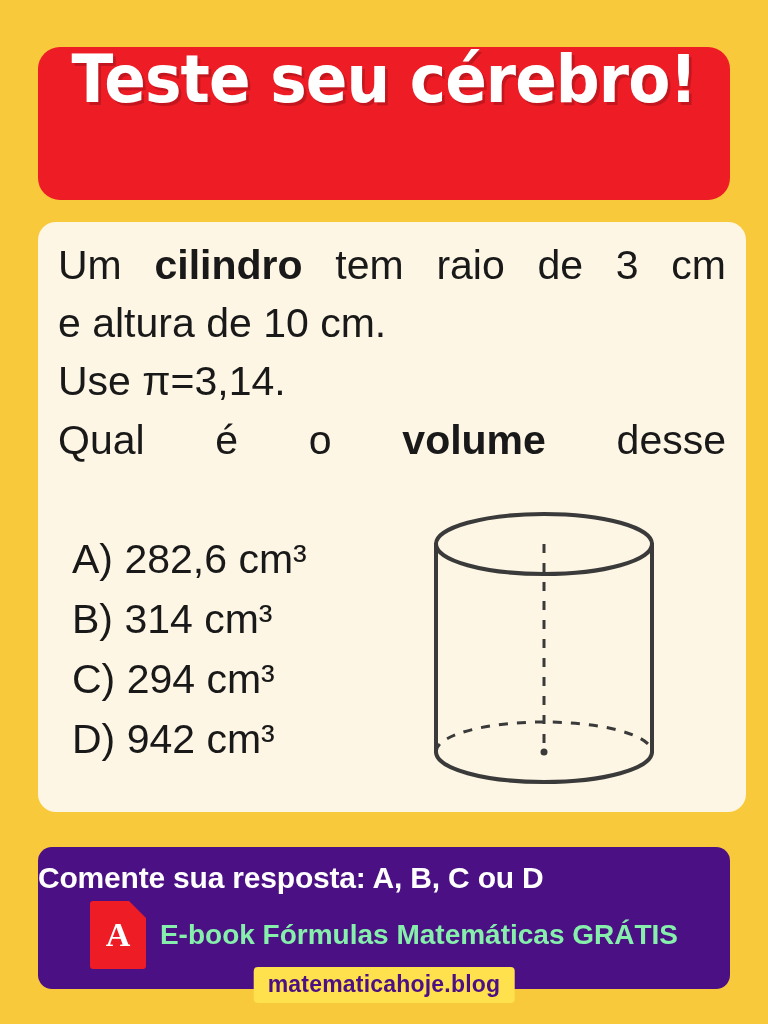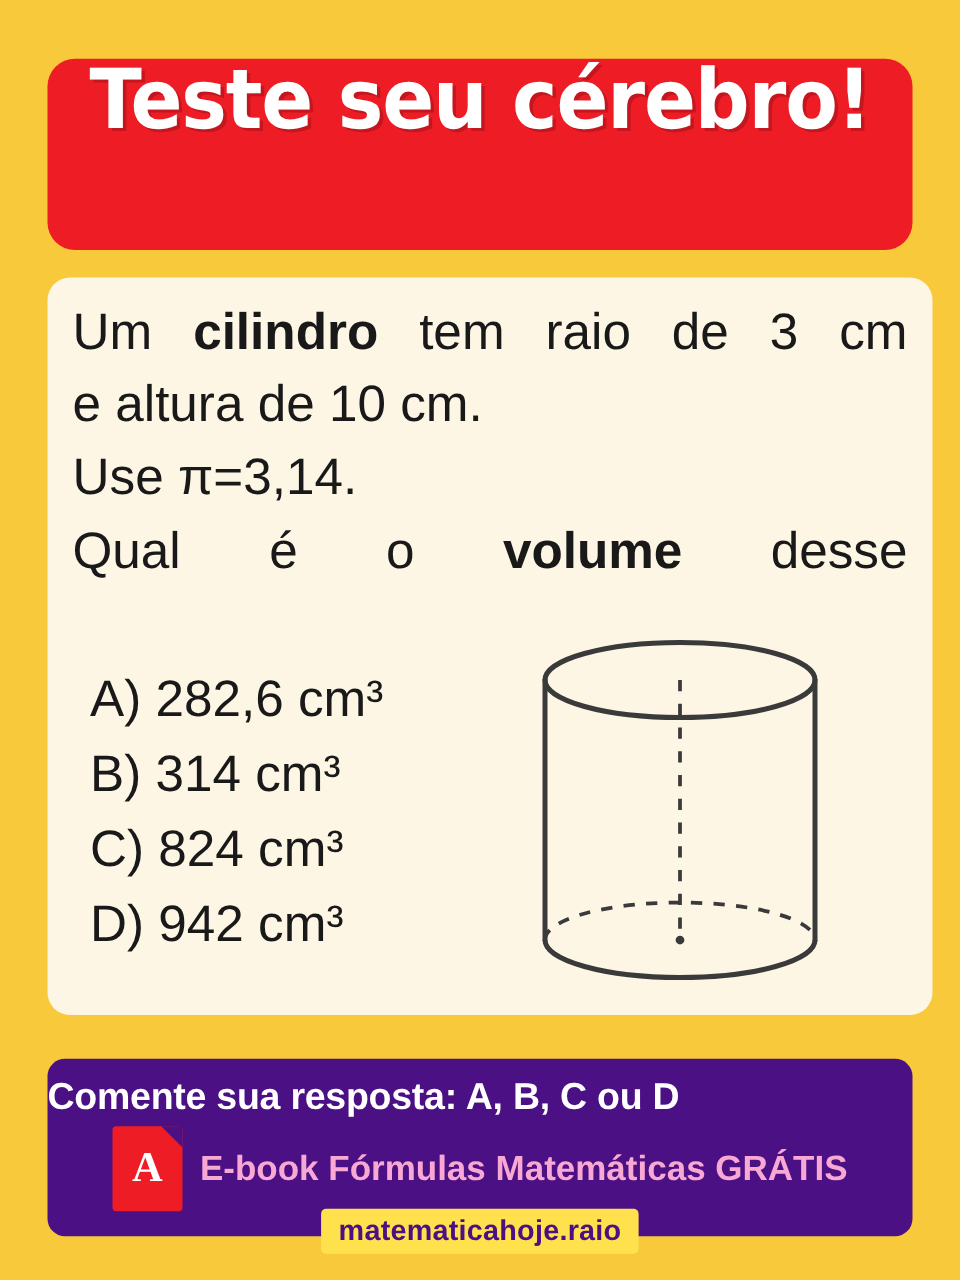--- a/index.html
+++ b/index.html
@@ -142,21 +142,21 @@
     top: 50%;
     transform: translateY(-50%);
     text-align: center;
     color: #ffffff;
     font-family: "Liberation Serif", serif;
     font-weight: bold;
     font-size: 34px;
     line-height: 1;
   }
   .footer-line2 {
-    color: #f9a8d4;
+    color: #86efac;
     font-weight: bold;
     font-size: 28px;
     white-space: nowrap;
   }
   .site-pill {
     position: absolute;
     left: 50%;
     transform: translateX(-50%);
     bottom: -14px;
     background: #FFE14D;
@@ -187,21 +187,21 @@
       <span style="display:block;">e altura de 10 cm.</span>
       <span style="display:block;"> Use π=3,14.</span>
       <span class="q-line-justified" style="display:block;">
         <span>Qual é o </span><b>volume</b><span> desse</span>
       </span>
     </p>
 
     <div class="options">
       <div class="option">A) 282,6 cm³</div>
       <div class="option">B) 314 cm³</div>
-      <div class="option">C) 824 cm³</div>
+      <div class="option">C) 294 cm³</div>
       <div class="option">D) 942 cm³</div>
     </div>
 
     <div class="figure">
       <svg width="270" height="300" viewBox="0 0 270 300">
 
         <line x1="18" y1="42" x2="18" y2="250" stroke="#3A3A3A" stroke-width="4" stroke-linecap="round"></line>
         <line x1="234" y1="42" x2="234" y2="250" stroke="#3A3A3A" stroke-width="4" stroke-linecap="round"></line>
 
         <ellipse cx="126" cy="42" rx="108" ry="30" fill="none" stroke="#3A3A3A" stroke-width="4"></ellipse>
@@ -220,17 +220,17 @@
   <div class="footer">
     <div class="footer-line1">Comente sua resposta: A, B, C ou D</div>
     <div class="footer-row">
       <div class="pdf-icon">
         <div class="fold"></div>
         <div class="glyph">A</div>
       </div>
       <div class="footer-line2">E-book Fórmulas Matemáticas GRÁTIS</div>
     </div>
     <div class="site-pill">
-      <span>matematicahoje.raio</span>
+      <span>matematicahoje.blog</span>
     </div>
   </div>
 
 </div>
 
 </body></html>

